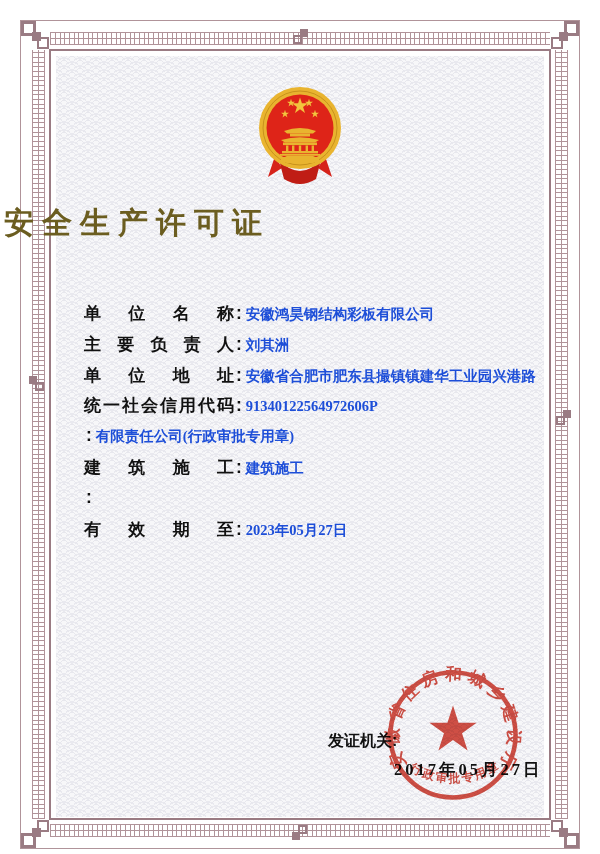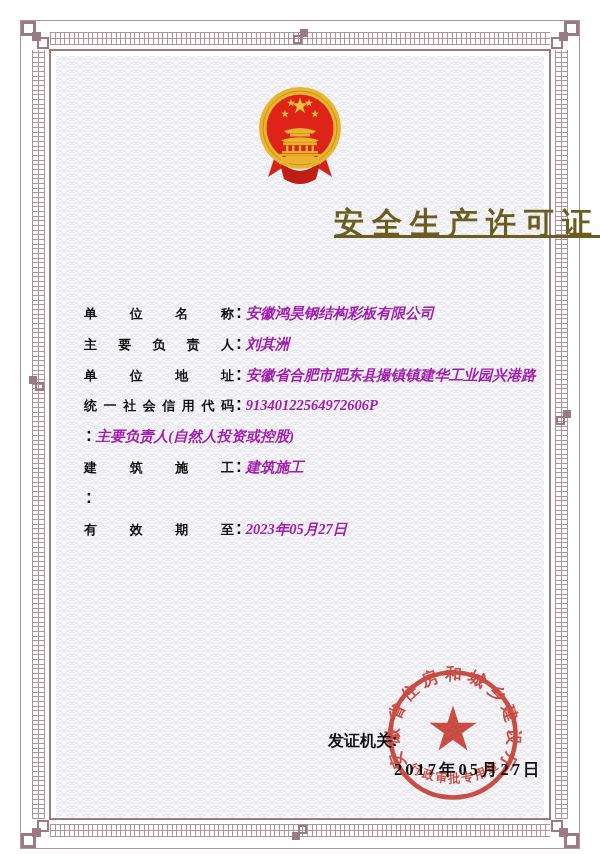--- a/index.html
+++ b/index.html
@@ -61,30 +61,30 @@
       radial-gradient(circle at 50% 115%,transparent 0 4px,#e7e7ed 4px 5px,transparent 5px 7px,#e9e9ef 7px 8px,transparent 8px),
       radial-gradient(circle at 50% 115%,transparent 0 4px,#e7e7ed 4px 5px,transparent 5px 7px,#e9e9ef 7px 8px,transparent 8px);
     background-size:16px 8px;
     background-position:0 0,8px 4px;}
 
   
   .content{position:absolute;inset:0;}
 
   .emblem{position:absolute;left:255px;top:86px;width:90px;height:100px;}
 
-  .title{position:absolute;left:0;right:0;top:203px;text-align:right;
+  .title{position:absolute;left:0;right:0;top:203px;text-align:left;
     font-family:"Liberation Serif",serif;font-weight:bold;
-    font-size:30px;letter-spacing:8px;padding-left:25px;color:var(--title-gold);text-decoration:underline;}
+    font-size:30px;letter-spacing:8px;padding-left:4px;color:var(--title-gold);}
 
   .fields{position:absolute;left:84px;top:302px;right:50px;}
   .frow{display:flex;align-items:baseline;height:30.8px;}
-  .flabel{display:inline-block;width:150px;font-weight:bold;font-size:13px;
+  .flabel{display:inline-block;width:150px;font-weight:bold;font-size:17px;
     text-align:justify;text-align-last:justify;color:#111;}
   .fcolon{font-weight:bold;font-size:17.5px;margin:0 4px 0 2px;color:#111;}
-  .fvalue{font-family:"Liberation Serif",serif;font-weight:600;font-size:14.5px;color:#a21caf;font-style:italic;}
+  .fvalue{font-family:"Liberation Serif",serif;font-weight:600;font-size:14.5px;color:#1d4ed8;}
 
   
   .qr-block{position:absolute;left:74px;top:658px;width:118px;text-align:center;}
   .qr{position:relative;width:98px;height:86px;margin:0 auto;background:#fff;padding:3px;}
   .qr-pattern{width:100%;height:100%;background-color:#fff;
     background-image:
       repeating-conic-gradient(#131313 0 25%,#ffffff 0 50%),
       repeating-conic-gradient(#131313 0 25%,#ffffff 0 50%);
     background-size:8px 8px,14px 14px;
     background-position:0 0,3px 5px;
@@ -216,21 +216,21 @@
         <span class="fcolon">:</span>
         <span class="fvalue">安徽省合肥市肥东县撮镇镇建华工业园兴港路</span>
     </div>
     <div class="frow">
       <span class="flabel">统一社会信用代码</span>
         <span class="fcolon">:</span>
         <span class="fvalue">91340122564972606P</span>
     </div>
     <div class="frow">
         <span class="fcolon">:</span>
-        <span class="fvalue">主要负责人(自然人投资或控股)</span>
+        <span class="fvalue">有限责任公司(行政审批专用章)</span>
     </div>
     <div class="frow">
       <span class="flabel">建筑施工</span>
         <span class="fcolon">:</span>
         <span class="fvalue">建筑施工</span>
     </div>
     <div class="frow">
         <span class="fcolon">:</span>
     </div>
     <div class="frow">

